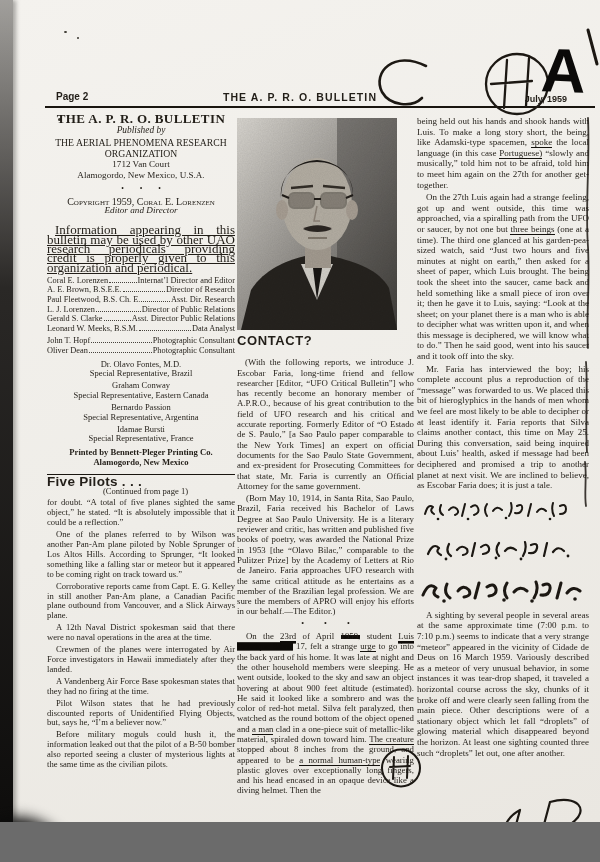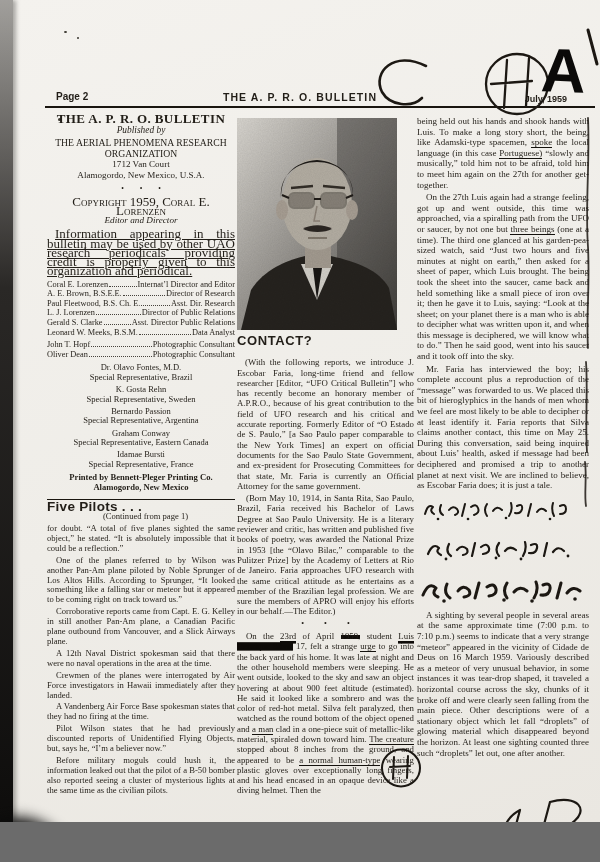--- a/index.html
+++ b/index.html
@@ -29,22 +29,22 @@
   #right-col{left:417px;top:116px;width:172px;font-size:9px;line-height:10.6px;}
   .col p{margin:0 0 2px;text-indent:9px;}
   .col p.noindent{text-indent:0;}
   
   .mh{text-align:center;}
   .mh-title{font-size:13px;font-weight:bold;letter-spacing:.4px;margin-bottom:2px;}
   .mh-pub{font-style:italic;font-size:9.4px;margin-bottom:2px;}
   .mh-org{font-size:9.7px;line-height:10.8px;}
   .mh-addr{font-size:9.1px;line-height:10.6px;}
   .mh-stars{font-size:7.5px;letter-spacing:7px;margin:3px 0 3px 7px;}
-  .mh-copy{font-variant:small-caps;font-size:13px;}
-  .mh-ed{font-style:italic;font-size:9.2px;margin-bottom:3px;}
+  .mh-copy{font-variant:small-caps;font-size:10px;}
+  .mh-ed{font-style:italic;font-size:9.2px;margin-bottom:9px;}
   .mh-info{font-size:13px;line-height:9.3px;text-align:justify;text-indent:8px;text-decoration:underline;}
   .staff{margin-top:4px;font-size:8.3px;line-height:9.6px;}
   .staff-row{display:flex;align-items:baseline;white-space:nowrap;}
   .staff-leader{flex:1;border-bottom:1px dotted #46423c;margin:0 1px 1.5px;min-width:4px;}
   .staff-gap{height:3px;}
   .reps{margin-top:4px;text-align:center;font-size:8.5px;line-height:9.6px;}
   .rep{margin-bottom:2.5px;}
   .printer{margin-top:4px;text-align:center;font-weight:bold;font-size:8.6px;line-height:9.9px;}
   
   .fp{border-top:1.6px solid #19150f;margin-top:6px;padding-top:2px;}
@@ -143,30 +143,26 @@
           <span>Photographic Consultant</span>
         </div>
     </div>
 
     <div class="reps">
       <div class="rep">
           <div>Dr. Olavo Fontes, M.D.</div>
           <div>Special Representative, Brazil</div>
         </div>
       <div class="rep">
-          <div>K. Gosta Rehn</div>
-          <div>Special Representative, Sweden</div>
+          <div>Graham Conway</div>
+          <div>Special Representative, Eastern Canada</div>
         </div>
       <div class="rep">
           <div>Bernardo Passion</div>
           <div>Special Representative, Argentina</div>
-        </div>
-      <div class="rep">
-          <div>Graham Conway</div>
-          <div>Special Representative, Eastern Canada</div>
         </div>
       <div class="rep">
           <div>Idamae Bursti</div>
           <div>Special Representative, France</div>
         </div>
     </div>
 
     <div class="printer">
       <div>Printed by Bennett-Pleger Printing Co.</div>
       <div>Alamogordo, New Mexico</div>

